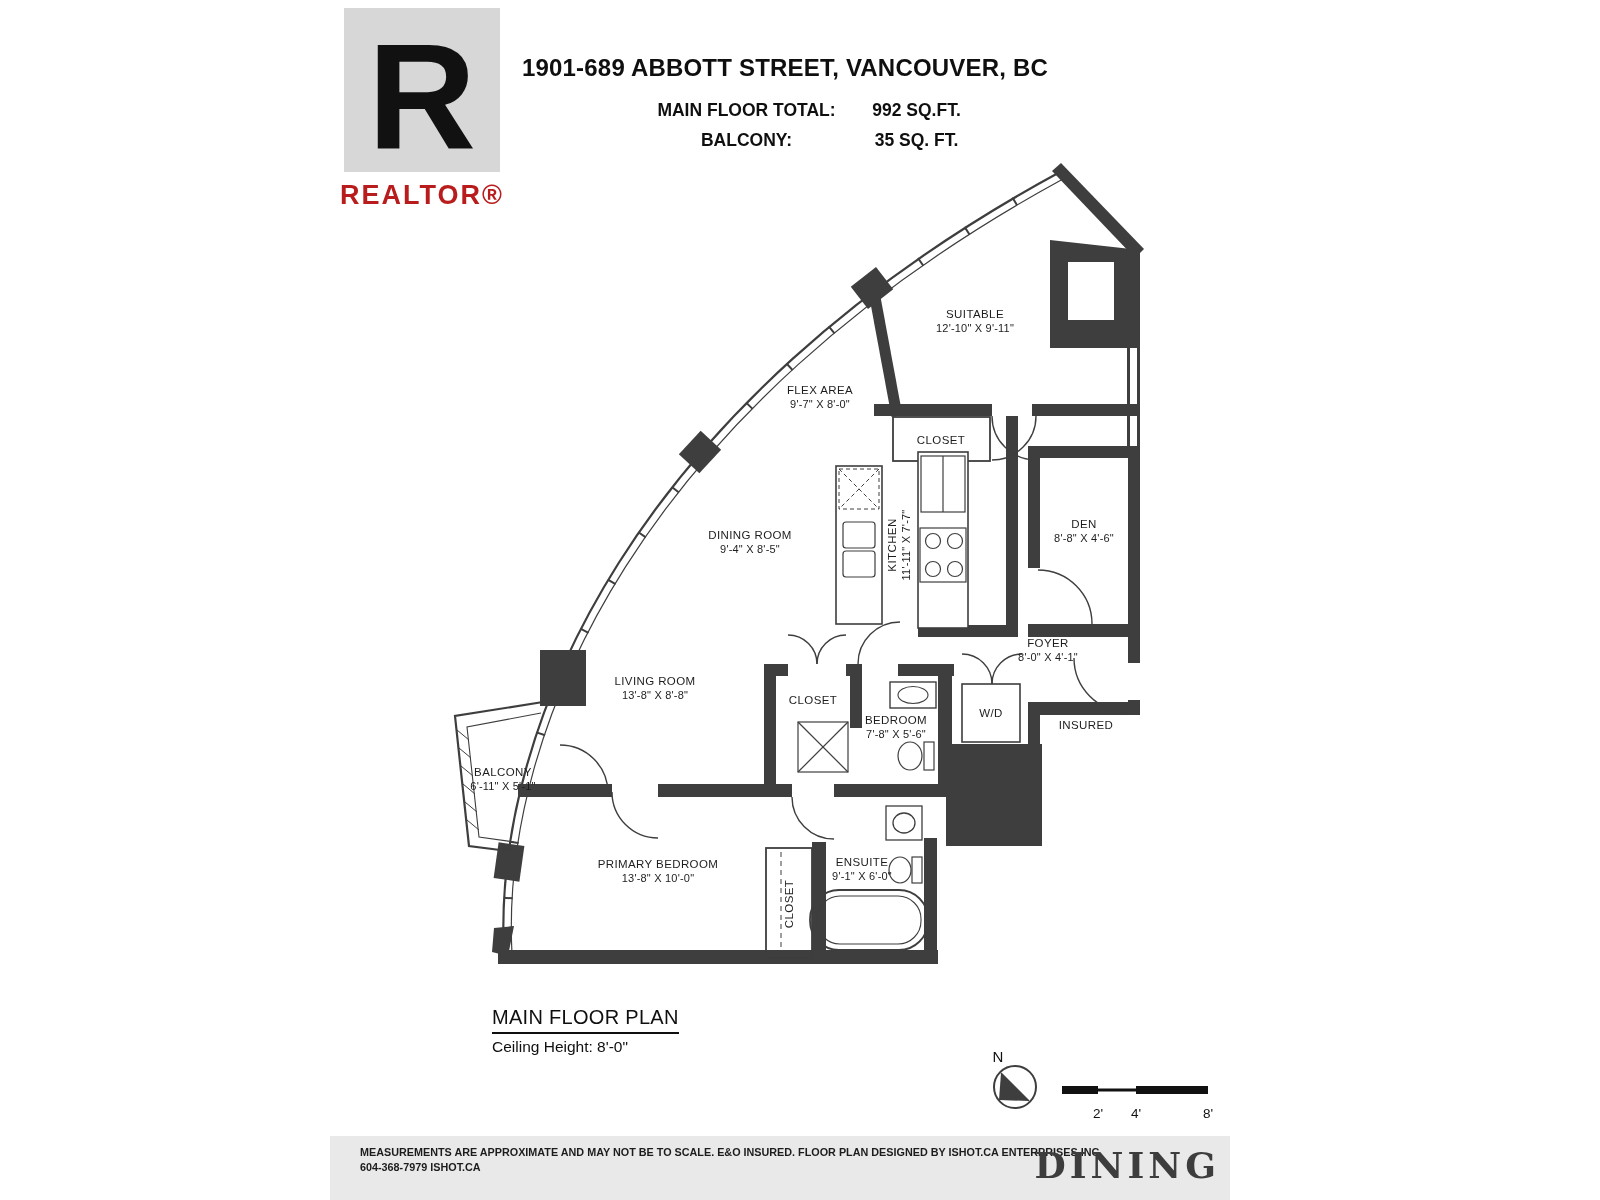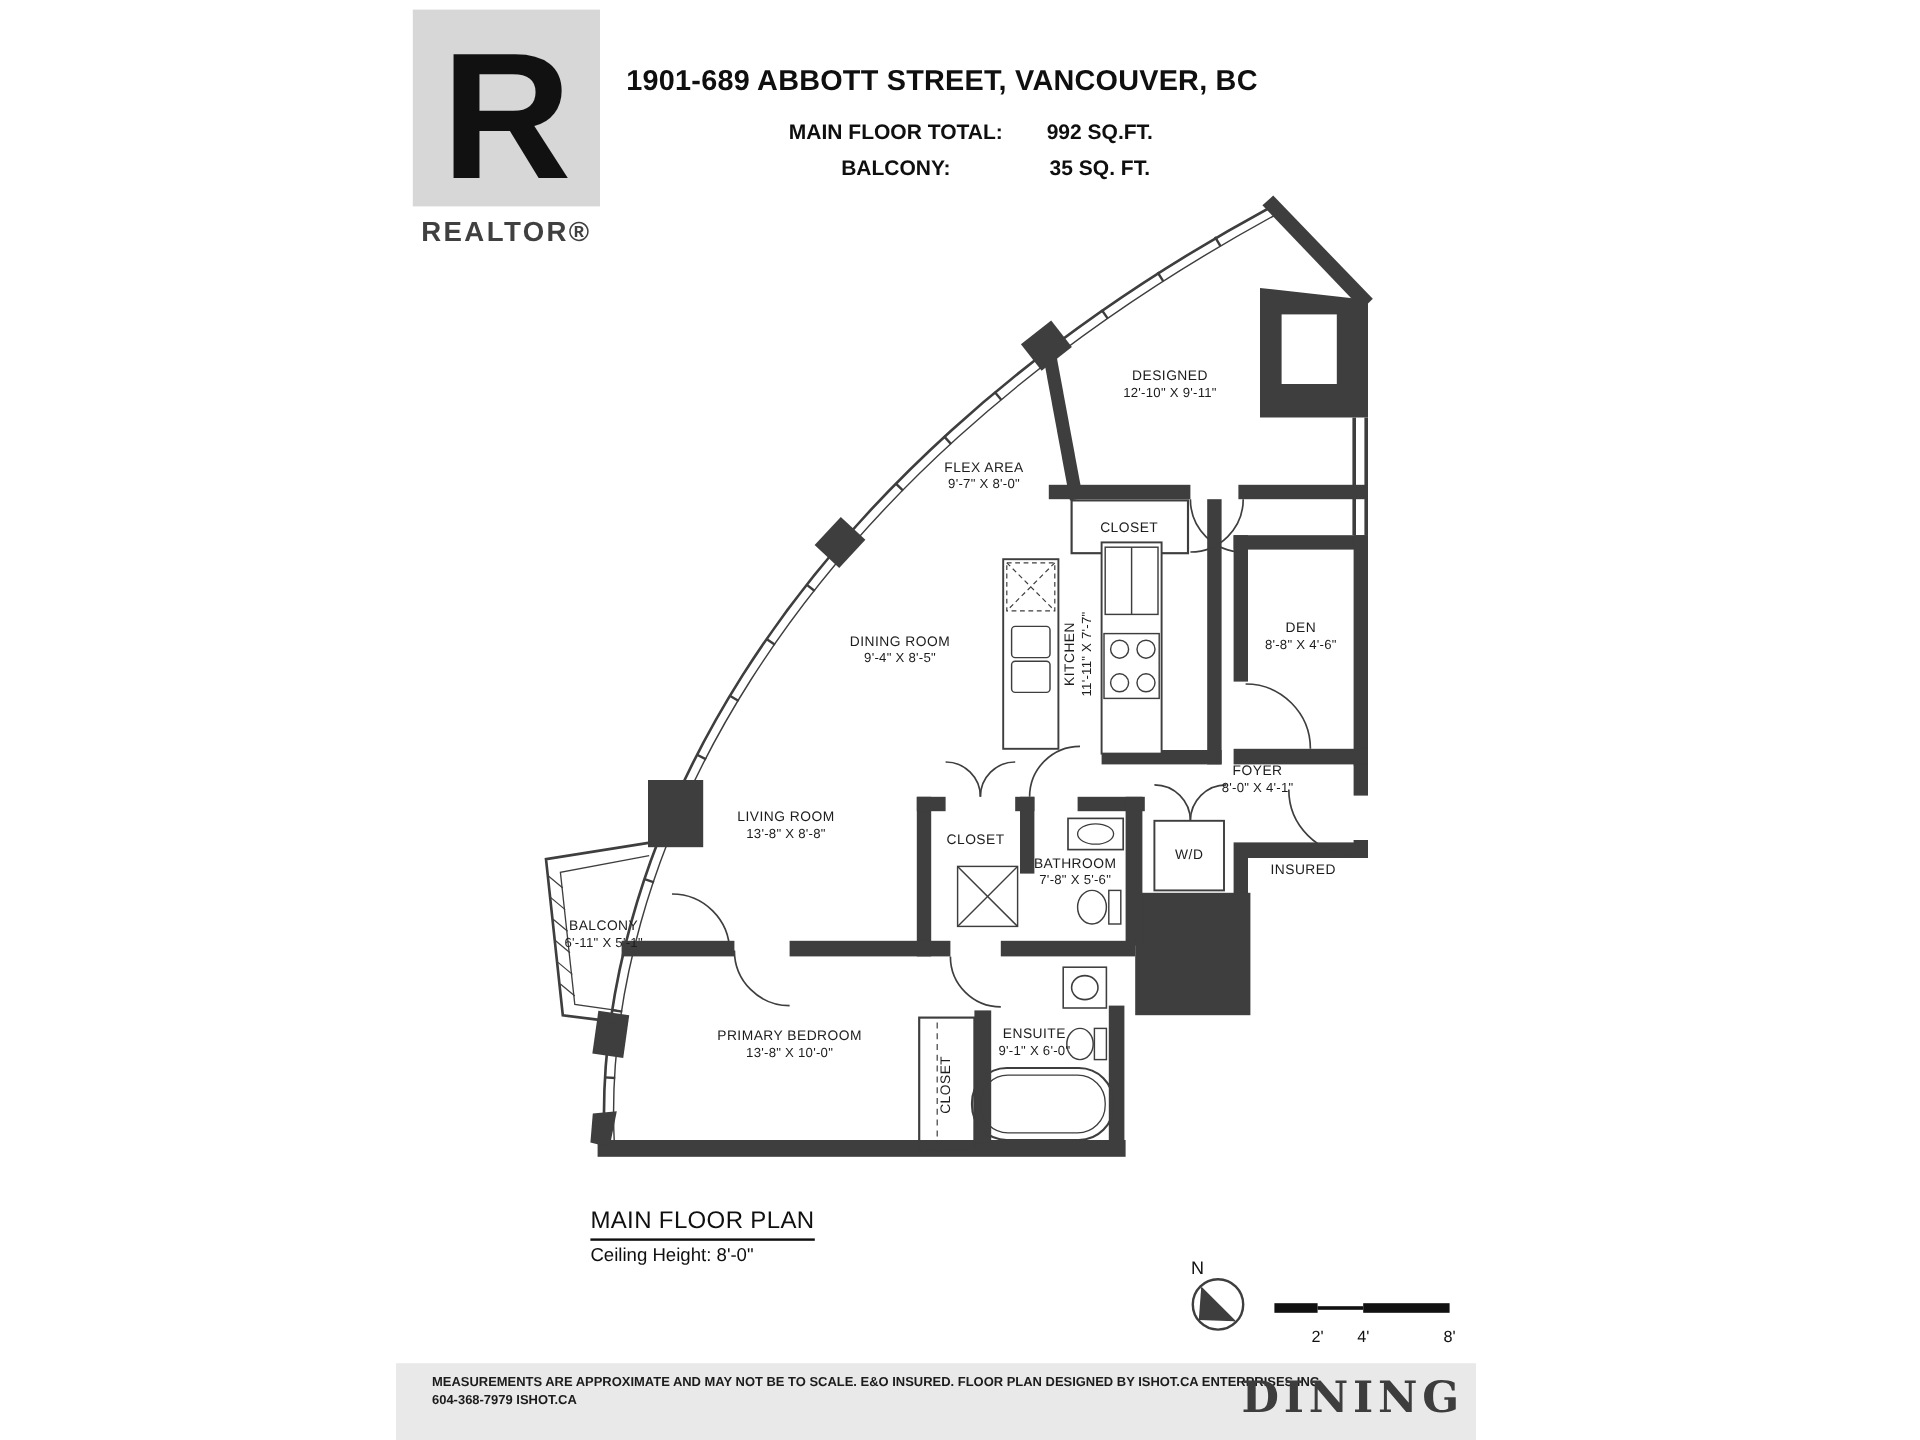--- a/index.html
+++ b/index.html
@@ -4,21 +4,21 @@
 <style>
   * { margin:0; padding:0; box-sizing:border-box; }
   html,body { background:#fff; }
   body { width:1600px; height:1200px; font-family:"Liberation Sans", sans-serif; position:relative; }
   .page { position:relative; width:1600px; height:1200px; background:#ffffff; overflow:hidden; }
   .abs { position:absolute; }
 
   
   .logo { left:330px; top:8px; width:184px; text-align:center; }
   .logo-box { width:156px; height:164px; margin:0 auto; background:#d7d7d7; display:flex; align-items:center; justify-content:center; }
-  .logo-text { margin-top:8px; font-size:23px; font-weight:bold; letter-spacing:2px; color:#404040; }
+  .logo-text { margin-top:8px; font-size:27px; font-weight:bold; letter-spacing:2px; color:#b91c1c; }
 
   
   .hdr { left:470px; top:54px; width:630px; text-align:center; }
   .hdr-title { font-size:24px; font-weight:bold; color:#0f0f0f; letter-spacing:0.2px; }
   .stats { left:655px; top:100px; width:340px; font-size:17.5px; font-weight:bold; color:#0f0f0f; }
   .stat-row { display:flex; margin-bottom:9px;text-align:center; }
   .stat-label { width:183px; }
   .stat-value { flex:1; }
 
   
@@ -229,21 +229,21 @@
       <rect x="1098" y="1088.5" width="38" height="3" fill="#111111"></rect>
       <rect x="1136" y="1086" width="72" height="8" fill="#111111"></rect>
       <text x="1098" y="1118" text-anchor="middle" font-size="13.5">2'</text>
       <text x="1136" y="1118" text-anchor="middle" font-size="13.5">4'</text>
       <text x="1208" y="1118" text-anchor="middle" font-size="13.5">8'</text>
     </g>
   </svg>
 
   <div>
     <div class="room" style="left:975px;top:321px">
-      <div class="rn">DESIGNED</div>
+      <div class="rn">SUITABLE</div>
       <div class="rd">12'-10" X 9'-11"</div>
     </div>
     <div class="room" style="left:820px;top:397px">
       <div class="rn">FLEX AREA</div>
       <div class="rd">9'-7" X 8'-0"</div>
     </div>
     <div class="room" style="left:941px;top:440px">
       <div class="rn">CLOSET</div>
     </div>
     <div class="room" style="left:1084px;top:531px">
@@ -263,21 +263,21 @@
       <div class="rd">8'-0" X 4'-1"</div>
     </div>
     <div class="room" style="left:655px;top:688px">
       <div class="rn">LIVING ROOM</div>
       <div class="rd">13'-8" X 8'-8"</div>
     </div>
     <div class="room" style="left:813px;top:700px">
       <div class="rn">CLOSET</div>
     </div>
     <div class="room" style="left:896px;top:727px">
-      <div class="rn">BATHROOM</div>
+      <div class="rn">BEDROOM</div>
       <div class="rd">7'-8" X 5'-6"</div>
     </div>
     <div class="room" style="left:991px;top:713px">
       <div class="rn">W/D</div>
     </div>
     <div class="room" style="left:1086px;top:725px">
       <div class="rn">INSURED</div>
     </div>
     <div class="room" style="left:503px;top:779px">
       <div class="rn">BALCONY</div>

